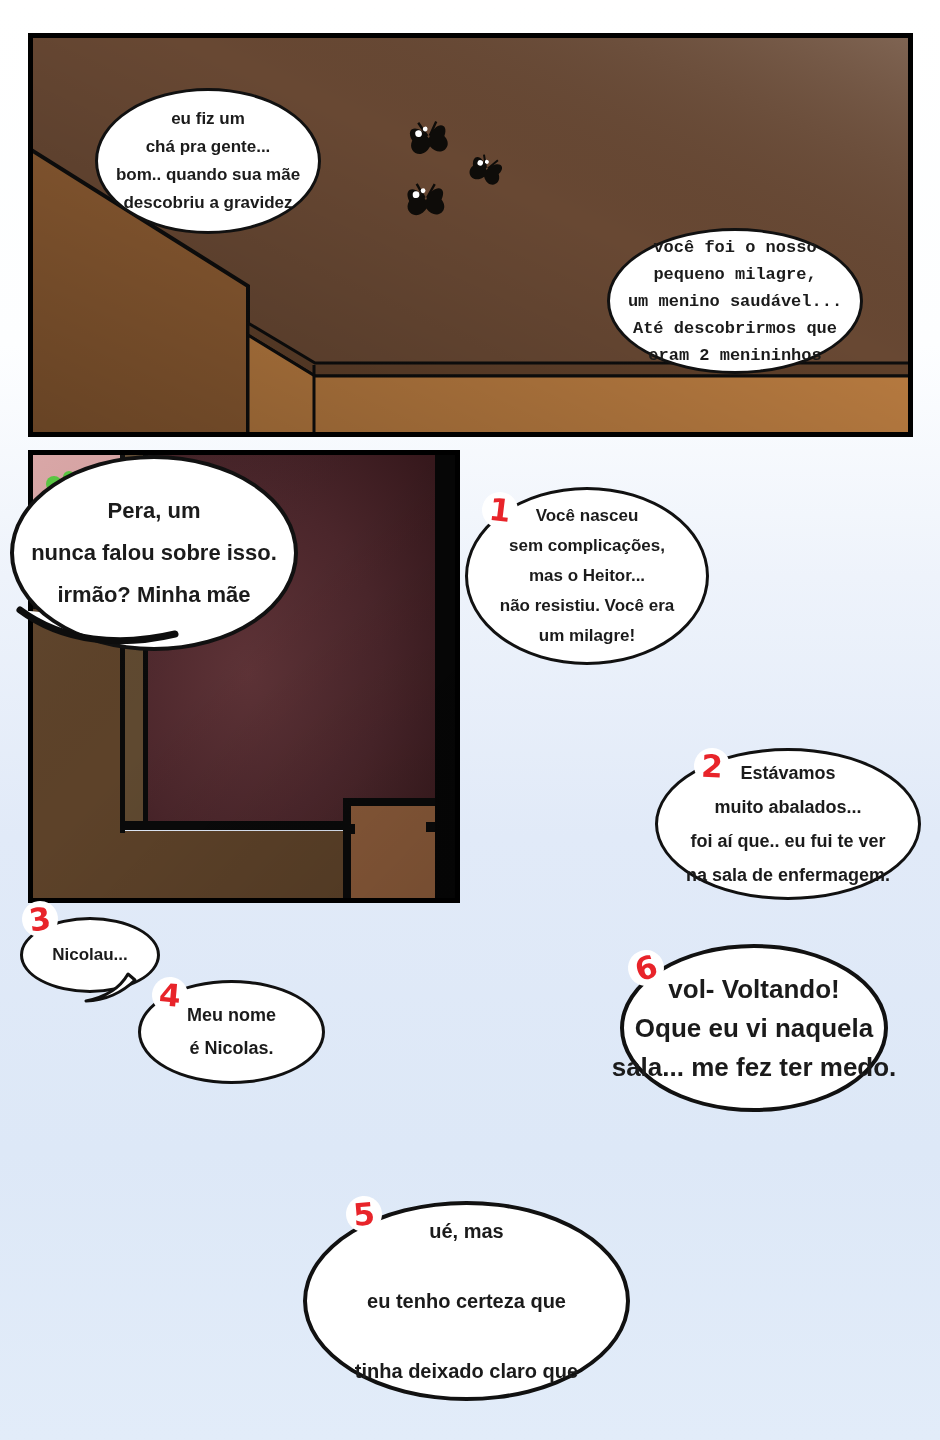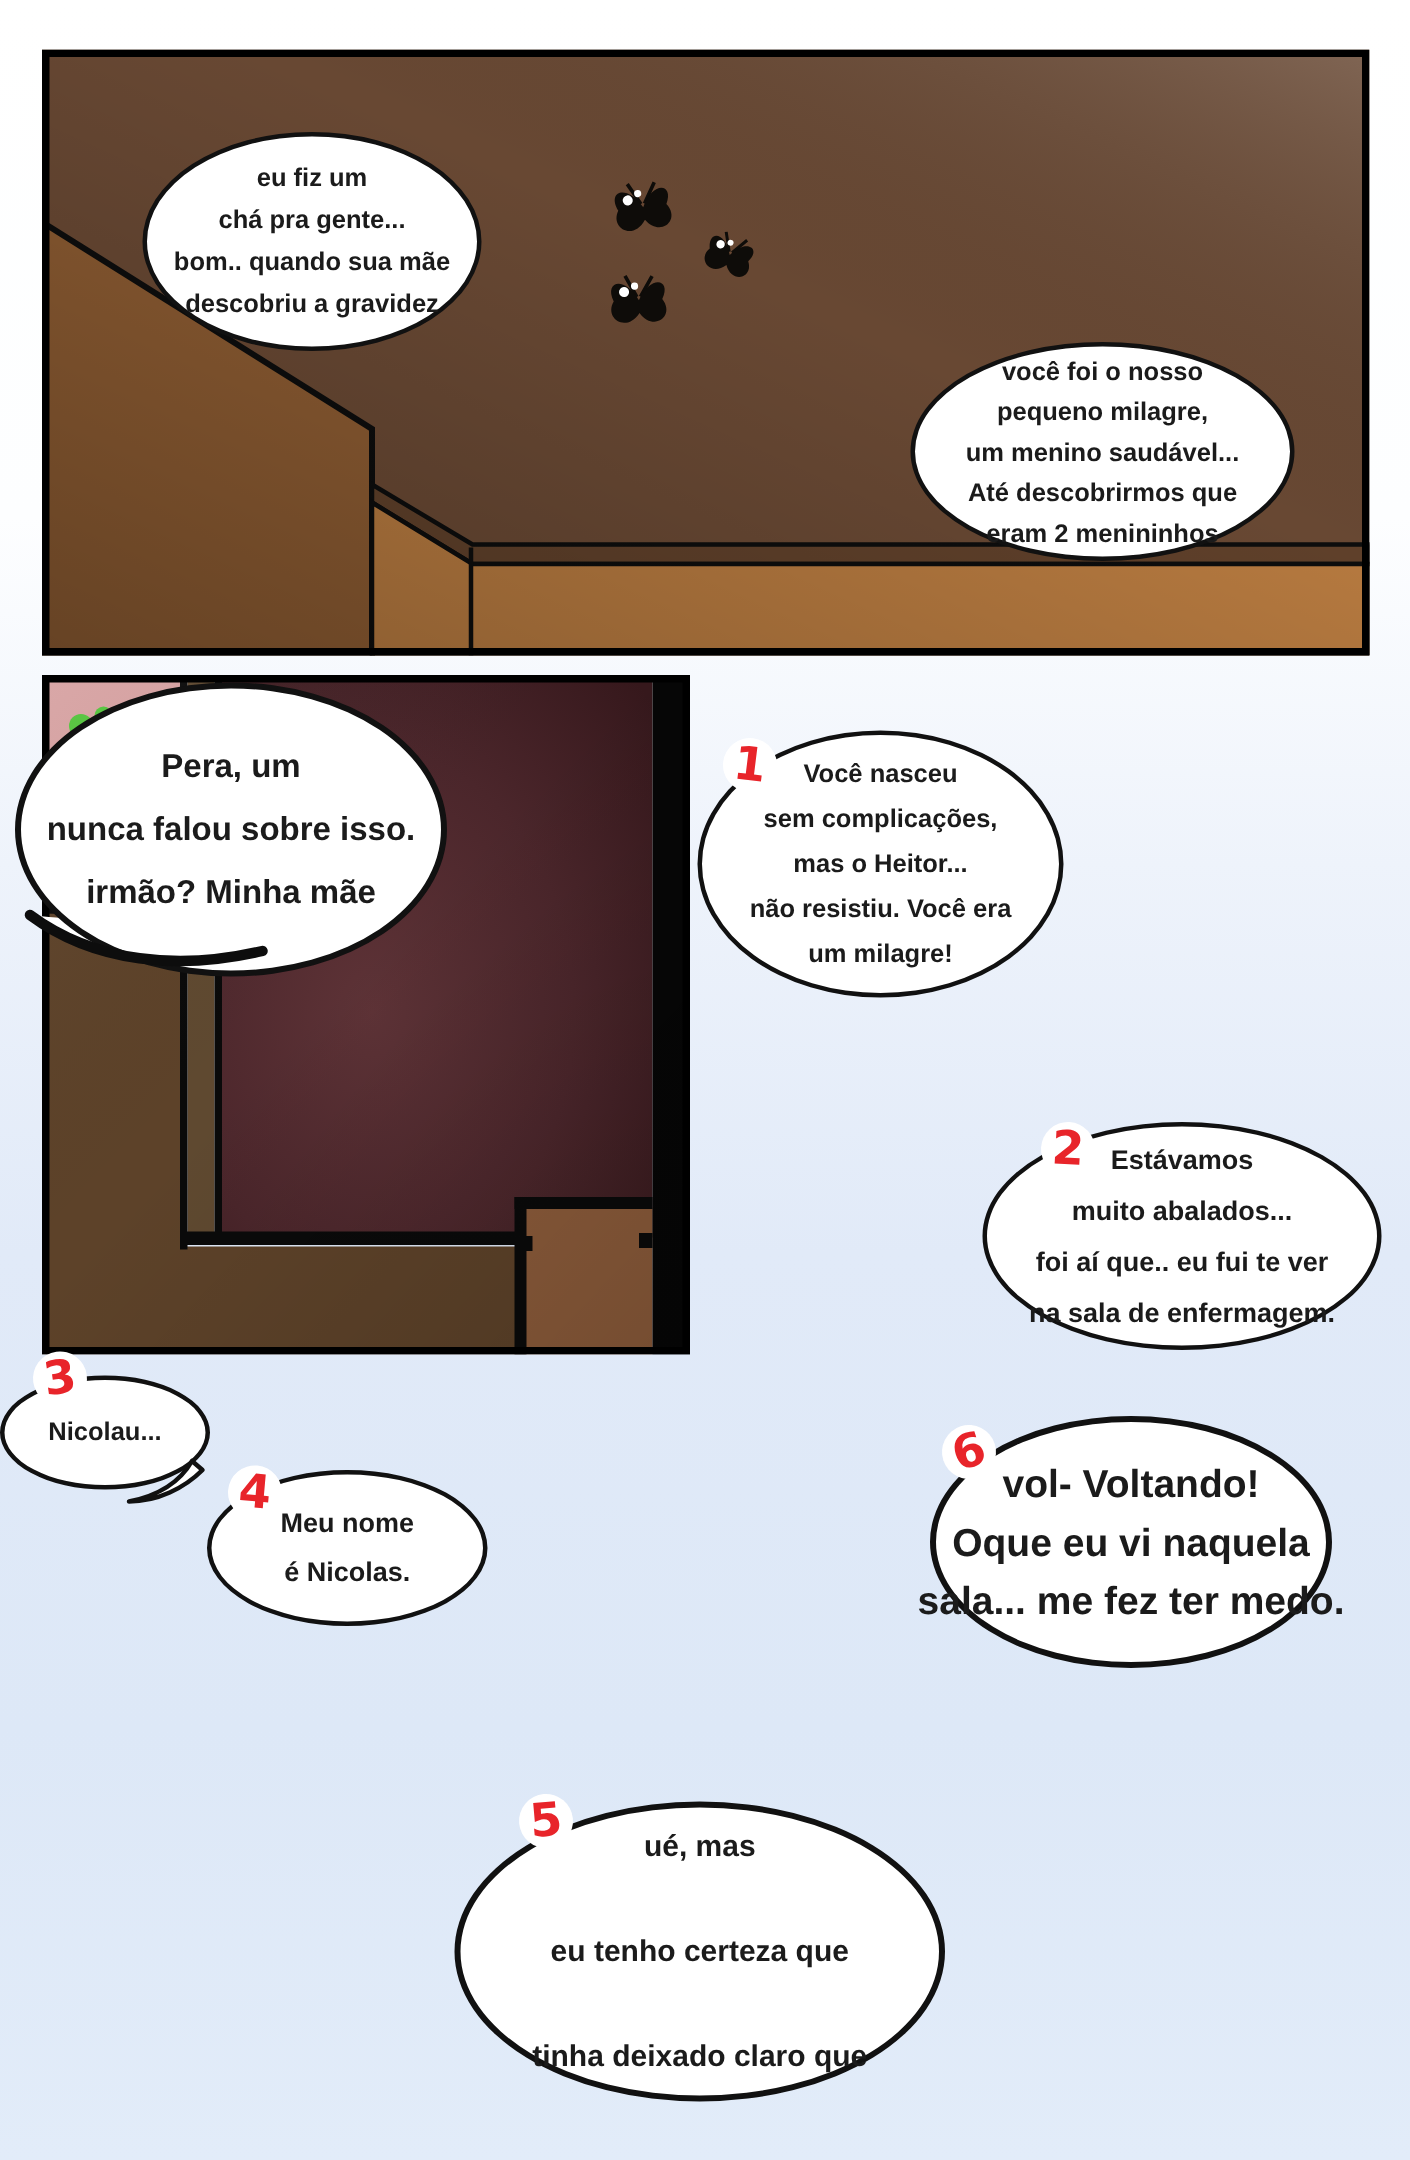--- a/index.html
+++ b/index.html
@@ -17,25 +17,25 @@
     position:absolute;z-index:5;
     background:#ffffff;
     border:3px solid #111111;
     border-radius:50%;
     display:flex;flex-direction:column;align-items:center;justify-content:center;
     text-align:right;color:#1b1b1b;font-weight:bold;
     box-sizing:border-box;
   }
   .bubble div{white-space:nowrap;}
   .bb-p1-left {left:95px; top:88px;  width:226px;height:146px;font-size:17px;line-height:28px;}
-  .bb-p1-right{left:607px;top:228px; width:256px;height:146px;font-size:17px;line-height:27px;}
+  .bb-p1-right{left:607px;top:228px; width:256px;height:146px;font-size:17px;line-height:27px;font-family:Liberation Mono, monospace;}
   .bb-main    {left:10px; top:455px; width:288px;height:196px;font-size:22px;line-height:42px;border-width:4px;}
   .bb-1       {left:465px;top:487px; width:244px;height:178px;font-size:17px;line-height:30px;}
   .bb-2       {left:655px;top:748px; width:266px;height:152px;font-size:18px;line-height:34px;}
-  .bb-3       {left:0; top:917px; width:140px;height:76px; font-size:17px;line-height:24px;}
+  .bb-3       {left:20px; top:917px; width:140px;height:76px; font-size:17px;line-height:24px;}
   .bb-4       {left:138px;top:980px; width:187px;height:104px;font-size:18px;line-height:33px;}
   .bb-6       {left:620px;top:944px; width:268px;height:168px;font-size:26px;line-height:39px;border-width:4px;}
   .bb-5       {left:303px;top:1201px;width:327px;height:200px;font-size:20px;line-height:38px;border-width:4px;gap:32px;}
   .num{
     position:absolute;z-index:6;
     width:36px;height:36px;border-radius:50%;
     background:#ffffff;
     display:flex;align-items:center;justify-content:center;
     font-size:31px;font-weight:800;
     font-family:"DejaVu Sans", sans-serif;

